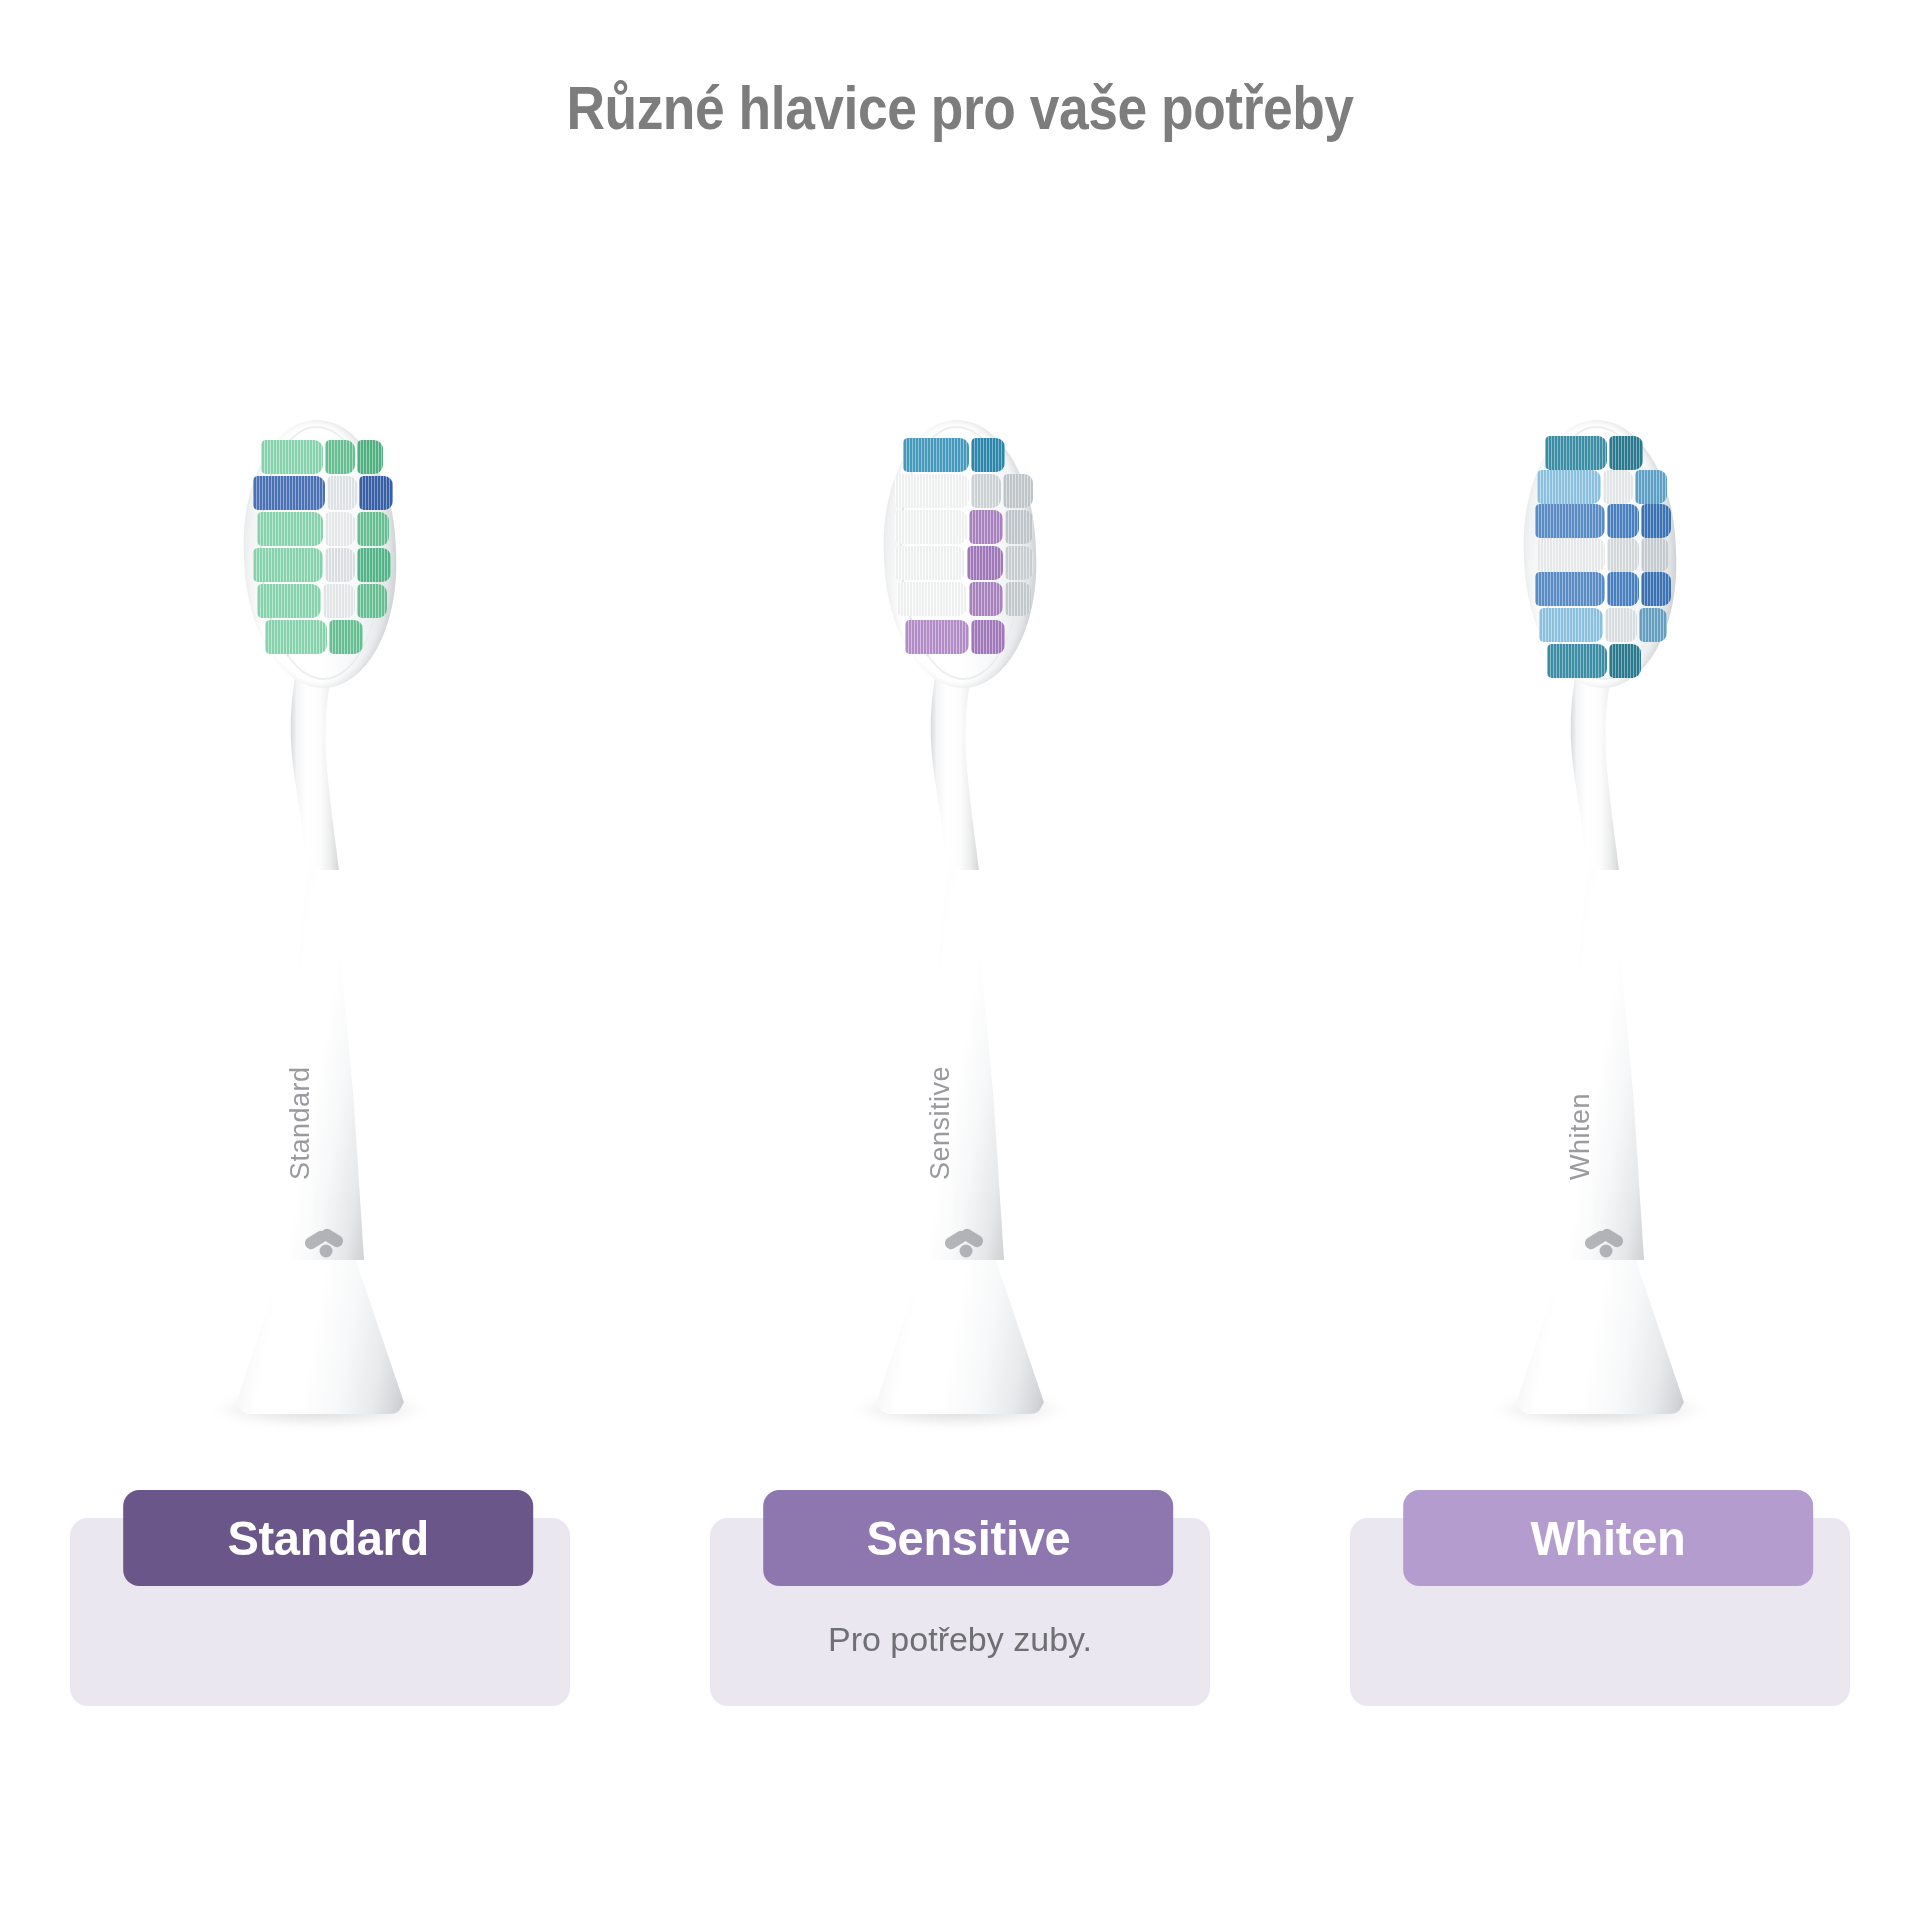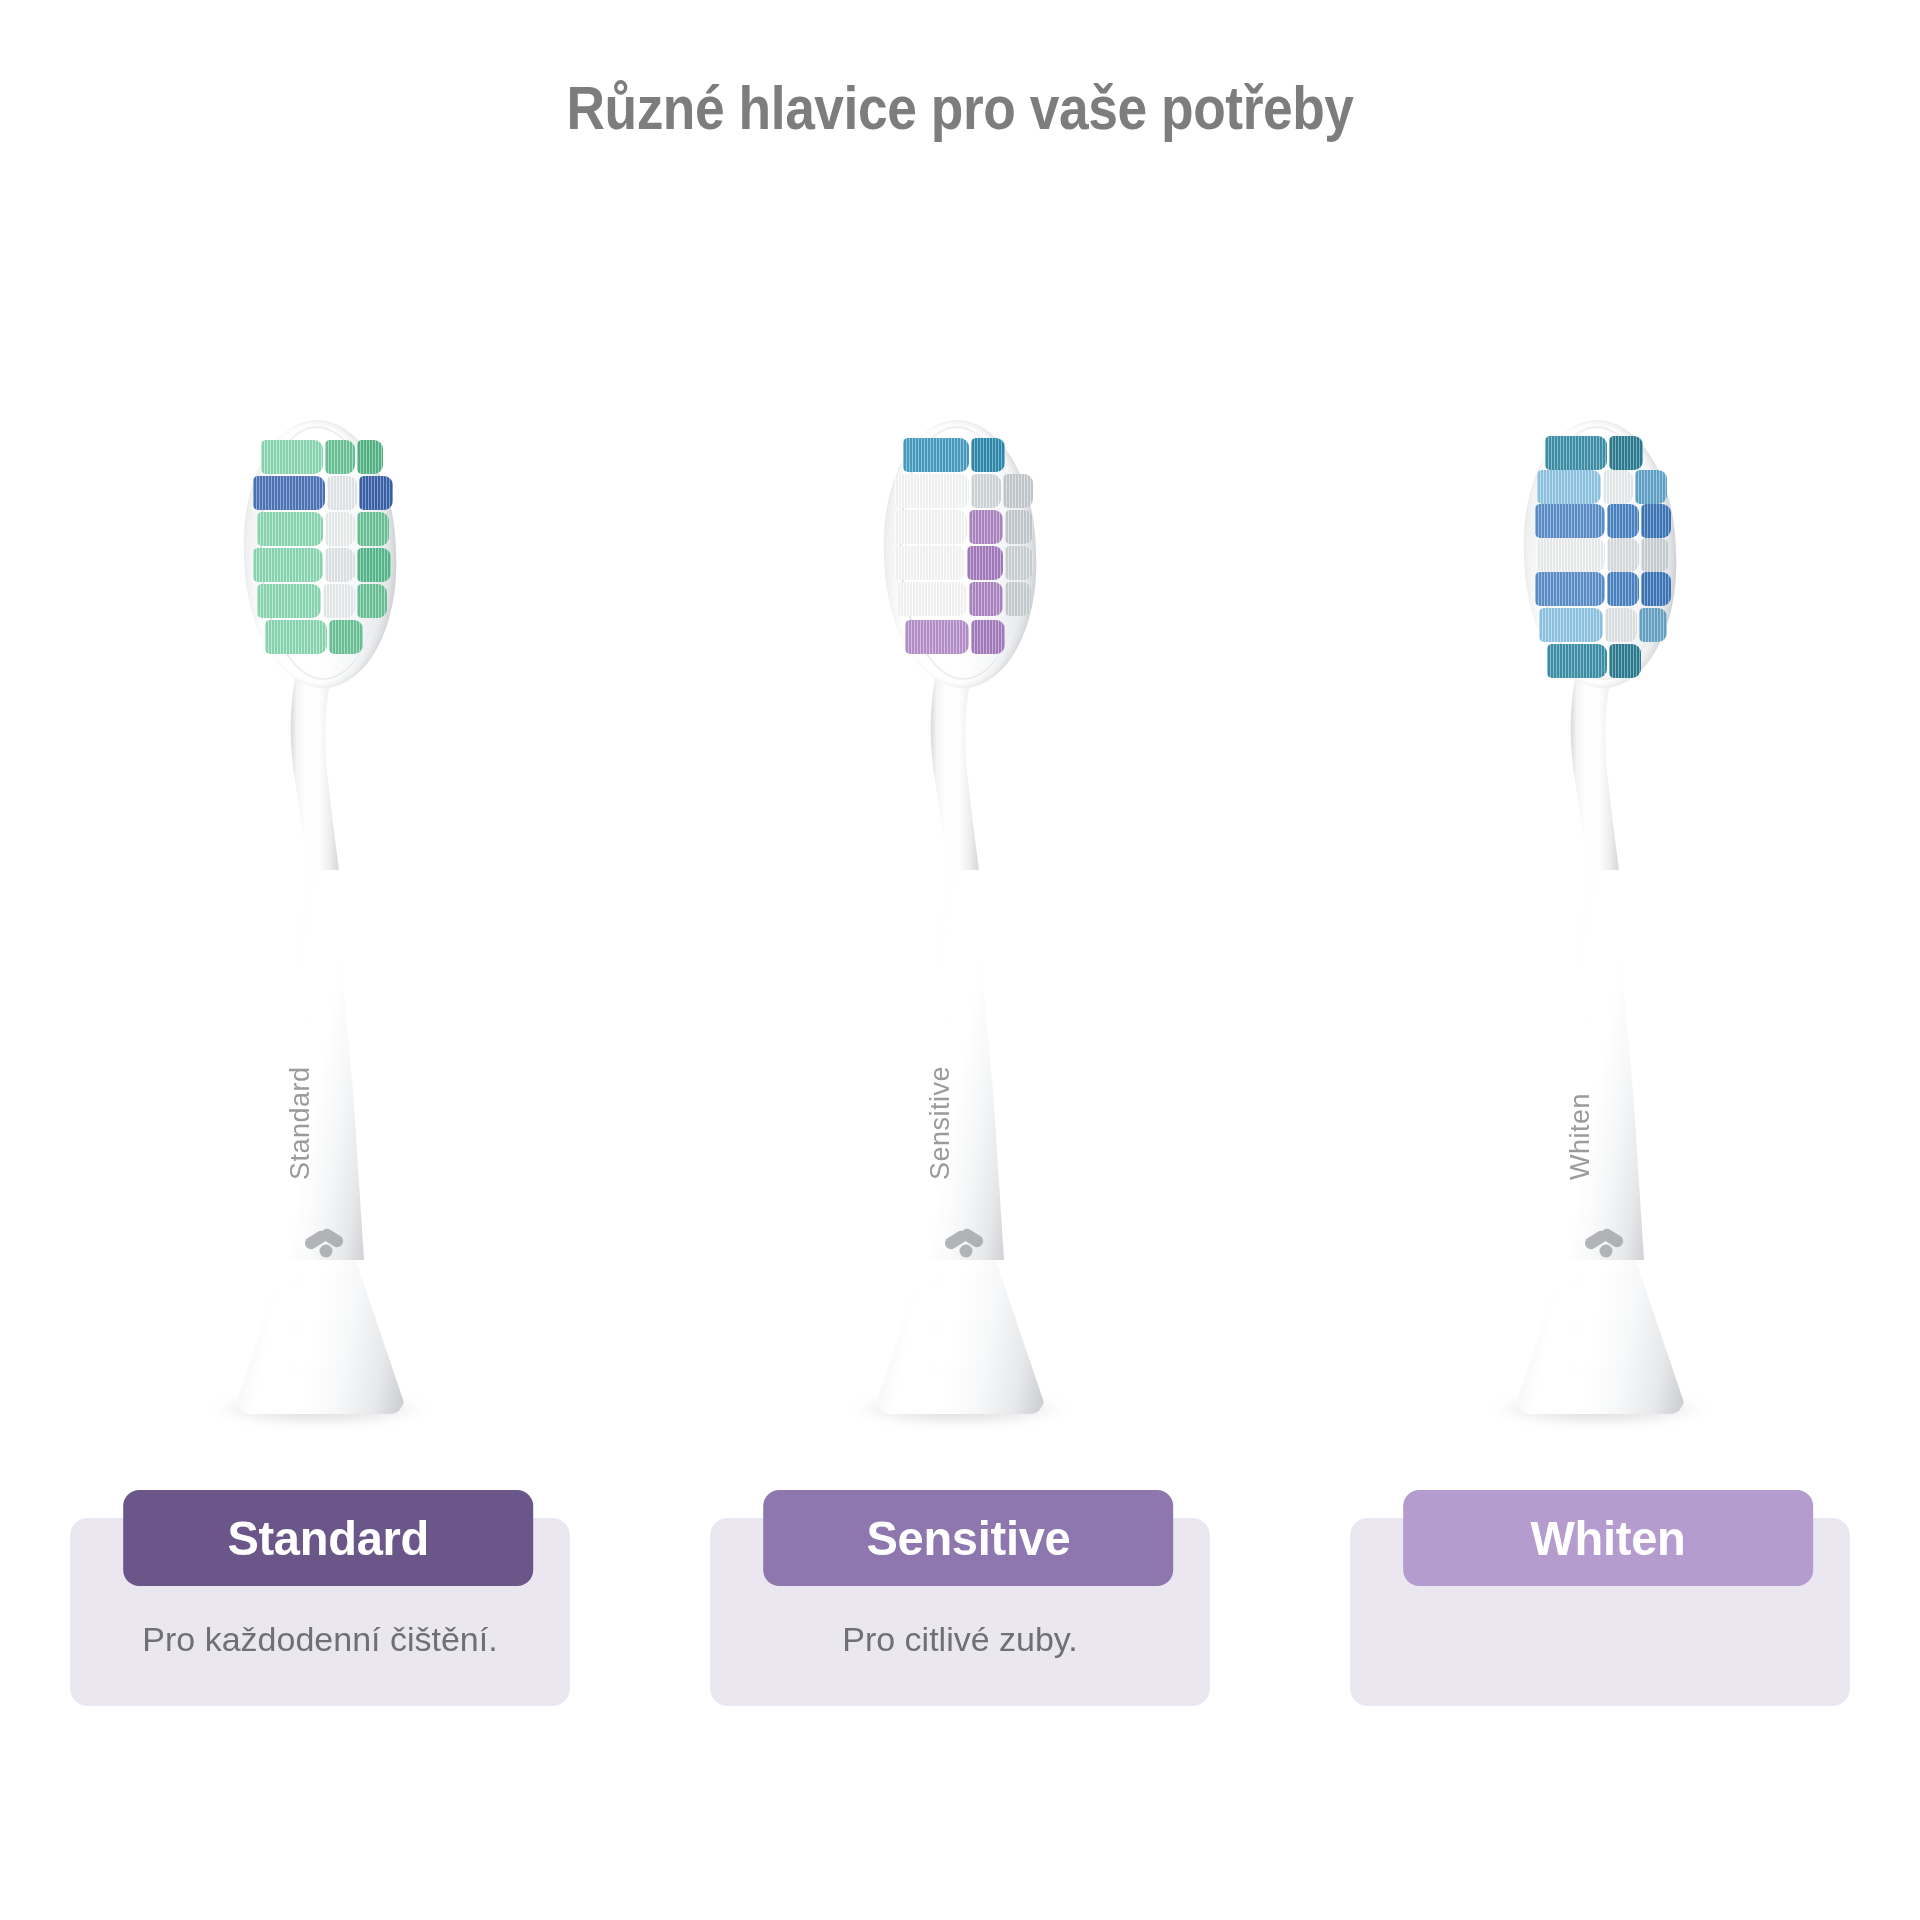--- a/index.html
+++ b/index.html
@@ -430,29 +430,28 @@
 
   </div>
 
   <div class="cards">
 
     <div class="card-slot">
       <div class="card-body" style="background-color: rgb(235, 231, 240);"></div>
       <div class="card-badge" style="background-color: rgb(107, 86, 137);">
         <span>Standard</span>
       </div>
-      <div class="card-desc">Pro každodenní čištění.</div>
     </div>
 
     <div class="card-slot">
       <div class="card-body" style="background-color: rgb(235, 231, 240);"></div>
       <div class="card-badge" style="background-color: rgb(141, 119, 174);">
         <span>Sensitive</span>
       </div>
-      <div class="card-desc">Pro citlivé zuby.</div>
+      <div class="card-desc">Pro potřeby zuby.</div>
     </div>
 
     <div class="card-slot">
       <div class="card-body" style="background-color: rgb(235, 231, 240);"></div>
       <div class="card-badge" style="background-color: rgb(180, 156, 207);">
         <span>Whiten</span>
       </div>
     </div>
 
   </div>

